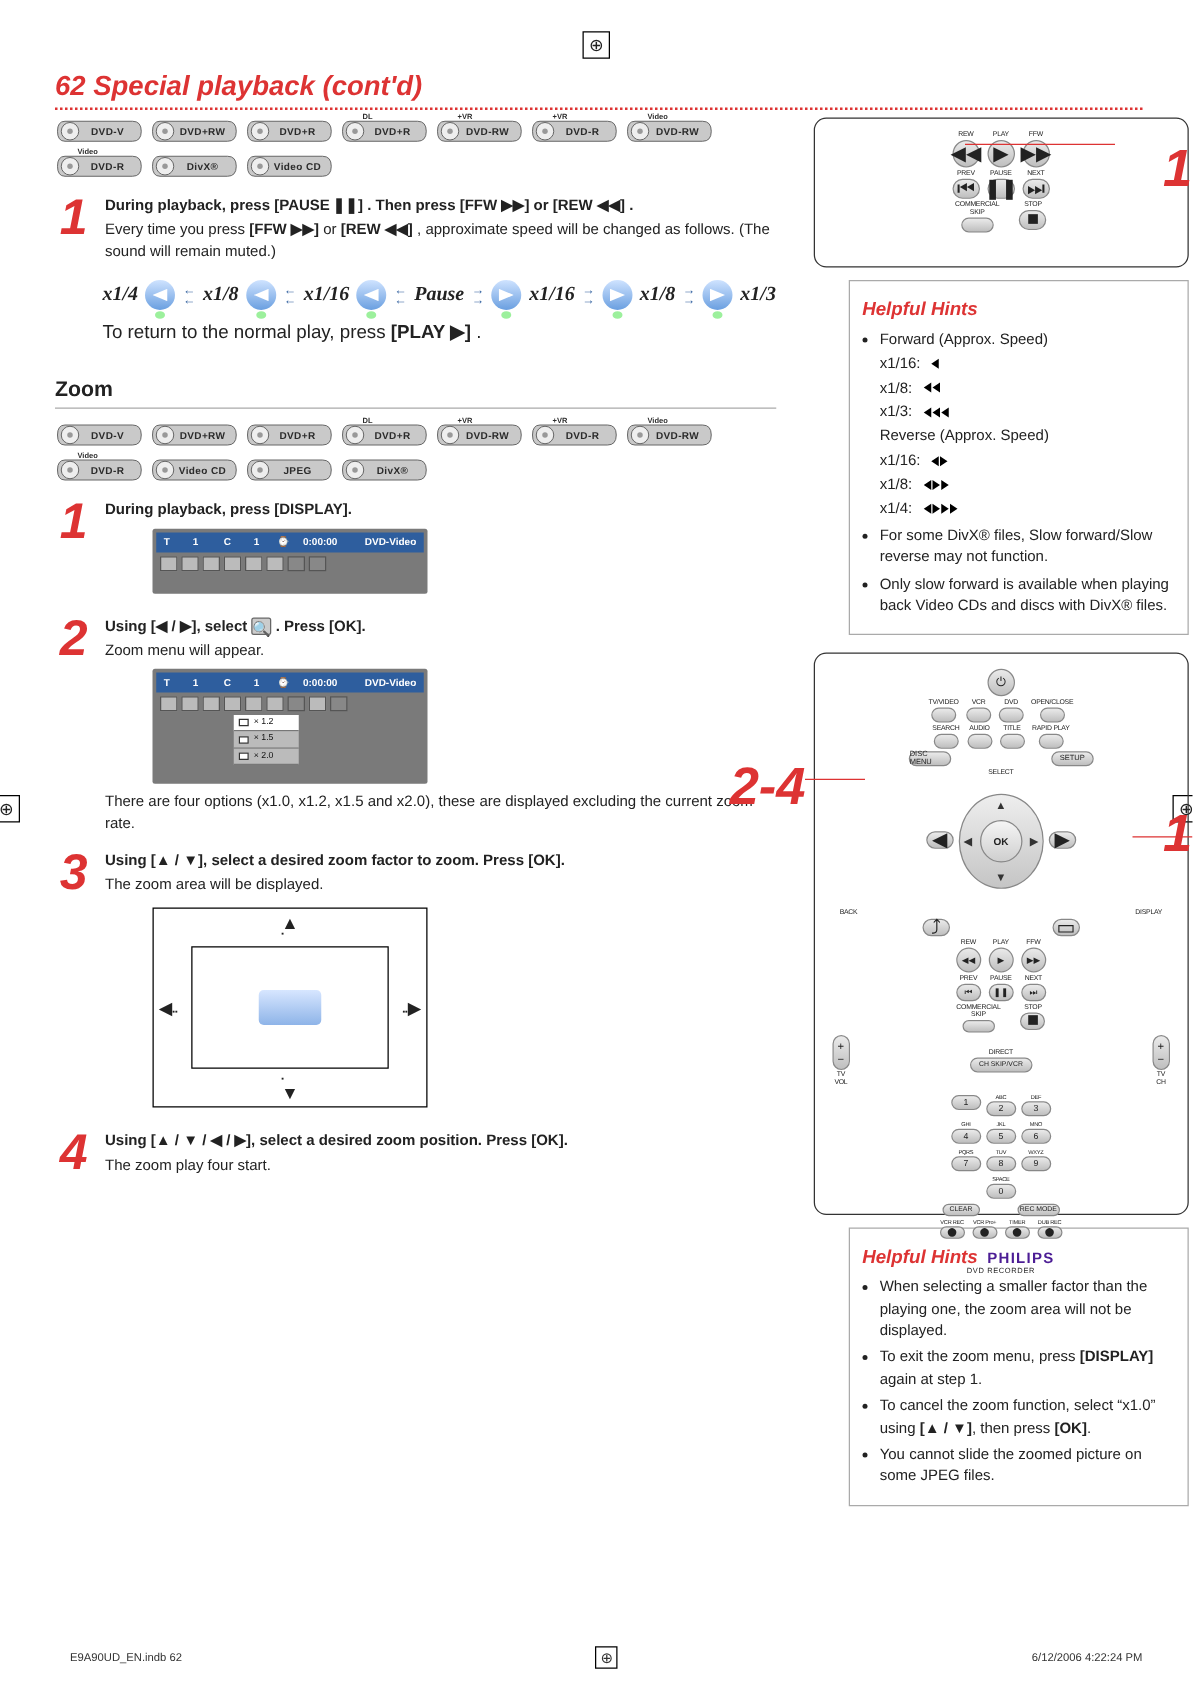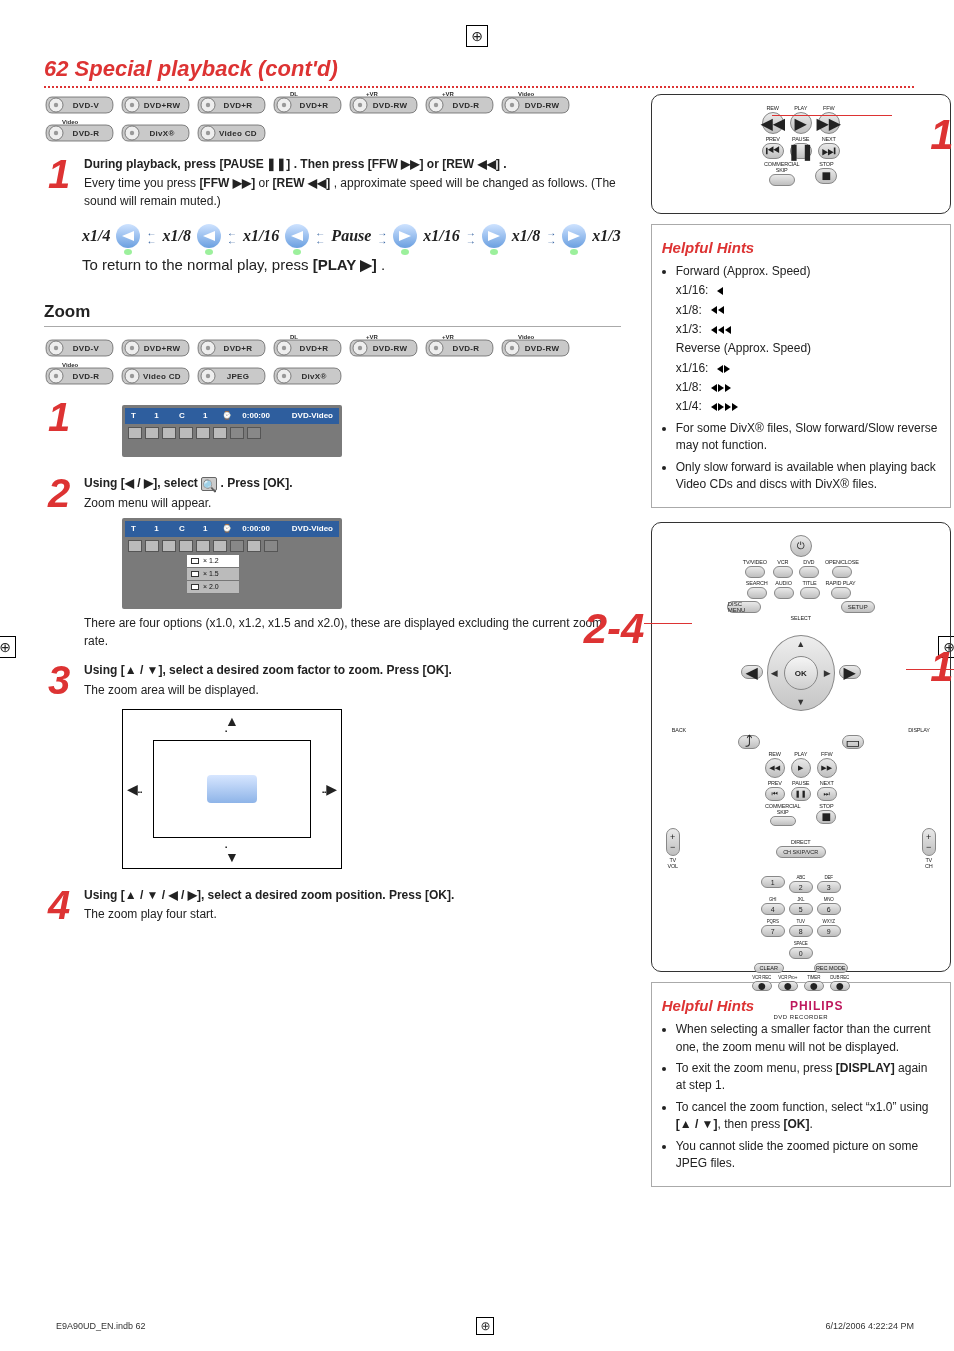--- a/index.html
+++ b/index.html
@@ -64,41 +64,41 @@
   .remote-box { border:1.5px solid #333; border-radius:10px; position:relative; margin-bottom:10px; }
   .remote-small { height:120px; padding:8px 14px; }
   .remote-large { height:450px; padding:10px 14px 14px; }
   .callout-1 { position:absolute; right:-4px; color:var(--accent); font-size:42px; font-weight:700; font-style:italic; }
   .remote-small .callout-1 { top:16px; }
   .remote-large .callout-1 { top:120px; }
   .remote-large .callout-2 { position:absolute; left:-68px; top:82px; color:var(--accent); font-size:42px; font-weight:700; font-style:italic; }
   .rc-line { position:absolute; height:1px; background:var(--accent); }
 
   .hints-title { color:var(--accent); font-style:italic; font-weight:700; font-size:15px; margin:4px 0 4px; }
-  .hints { border:1px solid #aaa; padding:8px 10px 10px; font-size:12px; line-height:1.45; margin-bottom:14px; }
+  .hints { border:1px solid #aaa; padding:8px 10px 10px; font-size:12px; line-height:1.45; margin-bottom:14px;margin-left:28px; }
   .hints ul { margin:0; padding-left:14px; }
   .hints li { margin-bottom:4px; }
   .hints .subl { margin:2px 0 2px 0; }
   .hints .ico-line svg { vertical-align:middle; margin-left:4px; }
 
   
   .rc-btn { background:linear-gradient(#eaeaea,#bfbfbf); border:1px solid #888; border-radius:10px; display:flex; align-items:center; justify-content:center; }
   .rc-lbl { font-size:5.5px; text-align:center; color:#222; letter-spacing:-0.2px; }
   .rc-col { display:flex; flex-direction:column; align-items:center; gap:1px; }
   .rc-row { display:flex; justify-content:center; gap:6px; margin:2px 0; }
   .rc-dpad { position:relative; width:120px; height:96px; margin:4px auto 6px; }
   .rc-dpad .ring { position:absolute; inset:10px 26px; border:1px solid #888; border-radius:50%; background:linear-gradient(#eee,#c5c5c5); }
   .rc-dpad .ok { position:absolute; top:50%; left:50%; width:34px; height:34px; transform:translate(-50%,-50%); border-radius:50%; border:1px solid #888; background:linear-gradient(#f5f5f5,#cfcfcf); display:flex; align-items:center; justify-content:center; font-size:8px; font-weight:700; }
   .rc-dpad .arr { position:absolute; font-size:9px; color:#333; }
   .rc-dpad .side { position:absolute; top:40px; }
   .rc-dpad .side.l { left:0; } .rc-dpad .side.r { right:0; }
   .rc-dpad .side .rc-btn { width:22px; height:14px; border-radius:7px; }
   .rc-numpad { display:grid; grid-template-columns:repeat(3,24px); gap:4px; justify-content:center; margin-top:6px; }
   .rc-numpad .rc-btn { width:24px; height:12px; font-size:7px; }
-  .rc-brand { text-align:center; font-weight:700; font-size:12px; letter-spacing:1px; margin-top:8px; color:#be185d;padding-left:32px; }
+  .rc-brand { text-align:center; font-weight:700; font-size:12px; letter-spacing:1px; margin-top:8px; color:#4c1d95;padding-left:32px; }
   .rc-sub { text-align:center; font-size:6px; letter-spacing:0.5px; margin-top:1px; color:#222; }
 
   .footer { position:absolute; bottom:16px; left:56px; right:40px; display:flex; justify-content:space-between; font-size:9px; color:#333; align-items:center; }
   .footer .crop { width:18px; height:18px; border:1px solid #000; font-size:12px; text-align:center; line-height:16px; }
 </style>
 </head>
 <body>
 
 <div class="page">
   <div class="reg-top">⊕</div>
@@ -402,20 +402,21 @@
               <ellipse cx="12" cy="11" rx="7" ry="7" fill="#eee" stroke="#666" stroke-width="0.8"></ellipse>
               <ellipse cx="12" cy="11" rx="2.2" ry="2.2" fill="#999"></ellipse>
             </svg>
             <span class="lbl">DivX®</span>
           </div>
         </div>
 
       <div class="step-row">
         <div class="step-num">1</div>
         <div class="step-body">
+          <div><b>During playback, press </b><b>[DISPLAY]</b><b>.</b></div>
           <div class="demo-panel">
             <div class="demo-head">
               <span class="lft"><span>T</span>&nbsp;<span>1</span>&nbsp;&nbsp;<span>C</span>&nbsp;<span>1</span>&nbsp;&nbsp;&nbsp;⌚&nbsp;<span>0:00:00</span></span>
               <span>DVD-Video</span>
             </div>
             <div class="demo-icons">
                 <div class="demo-ico"></div>
                 <div class="demo-ico"></div>
                 <div class="demo-ico"></div>
                 <div class="demo-ico"></div>
@@ -772,21 +773,21 @@
               <div class="rc-btn" style="width:20px;height:10px;border-radius:5px">●</div>
             </div>
           </div>
         <div class="rc-brand">PHILIPS</div>
         <div class="rc-sub">DVD RECORDER</div>
       </div>
 
       <div class="hints">
         <div class="hints-title">Helpful Hints</div>
         <ul>
-          <li>When selecting a smaller factor than the current one, the zoom menu will not be displayed.</li>
+          <li>When selecting a smaller factor than the playing one, the zoom area will not be displayed.</li>
           <li><span>To exit the zoom menu, press </span><b>[DISPLAY]</b><span> again at step 1.</span></li>
           <li><span>To cancel the zoom function, select “x1.0” using </span><b>[▲ / ▼]</b><span>, then press </span><b>[OK]</b><span>.</span></li>
           <li>You cannot slide the zoomed picture on some JPEG files.</li>
         </ul>
       </div>
 
     </div>
   </div>
 
   <div class="footer">

